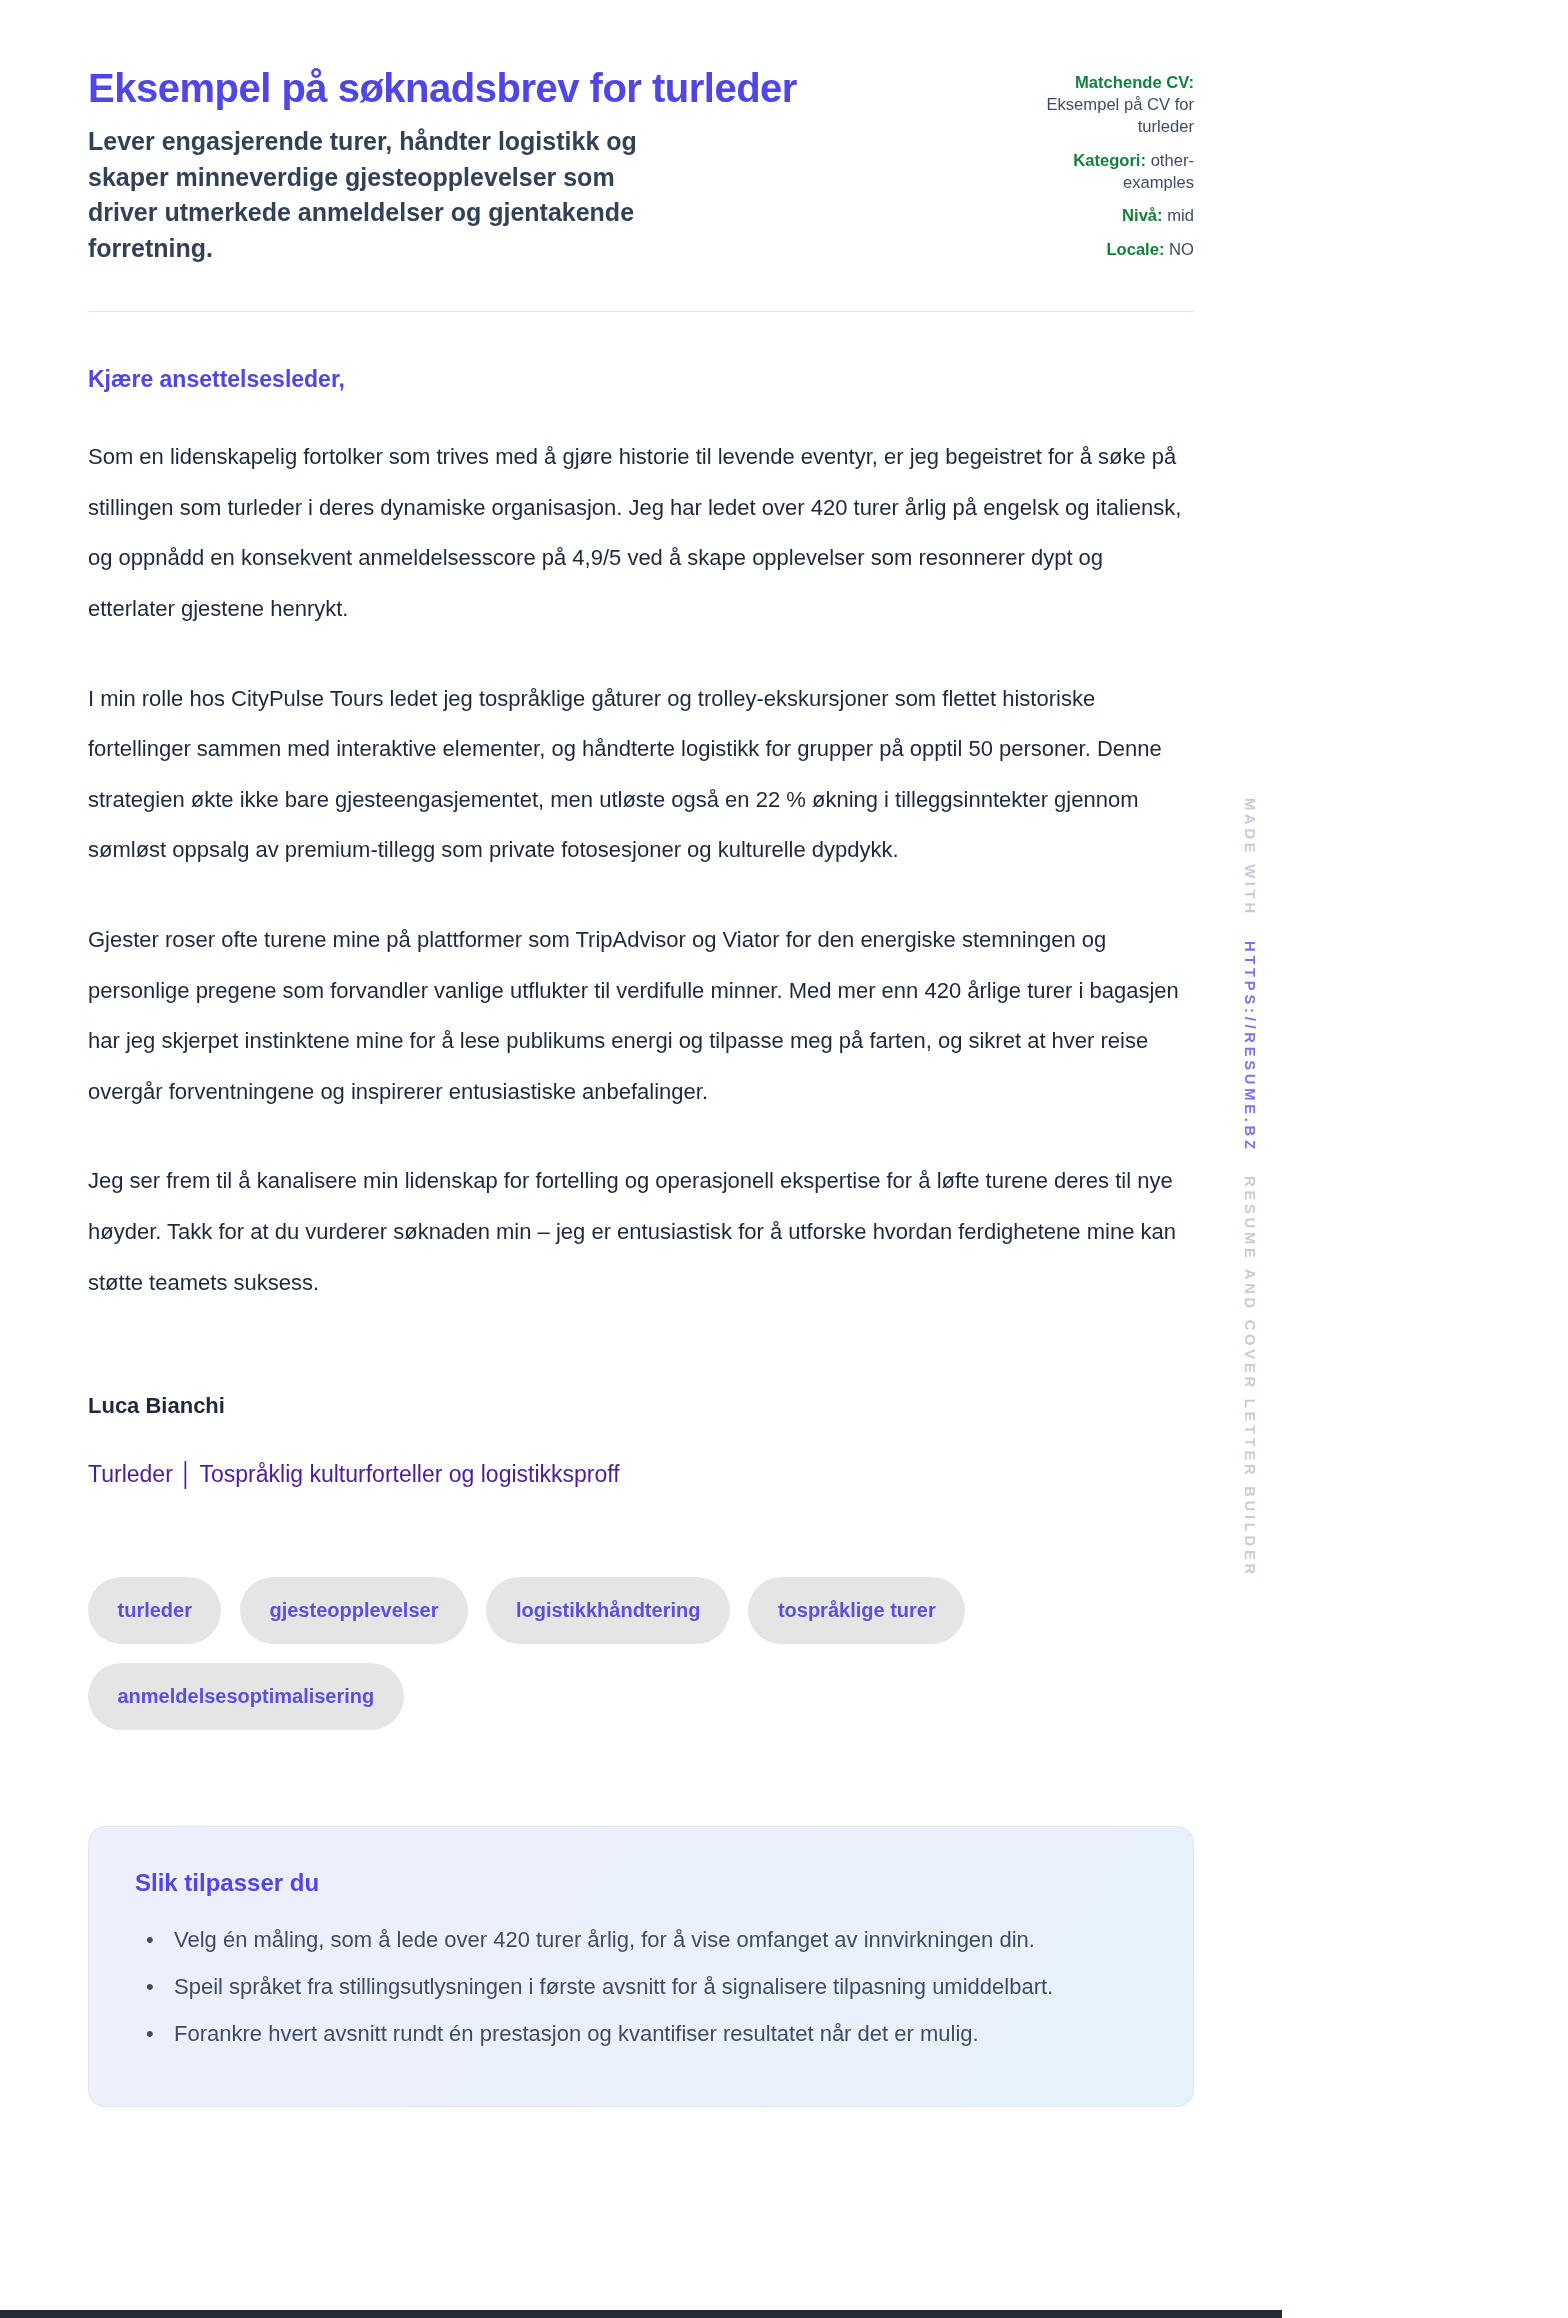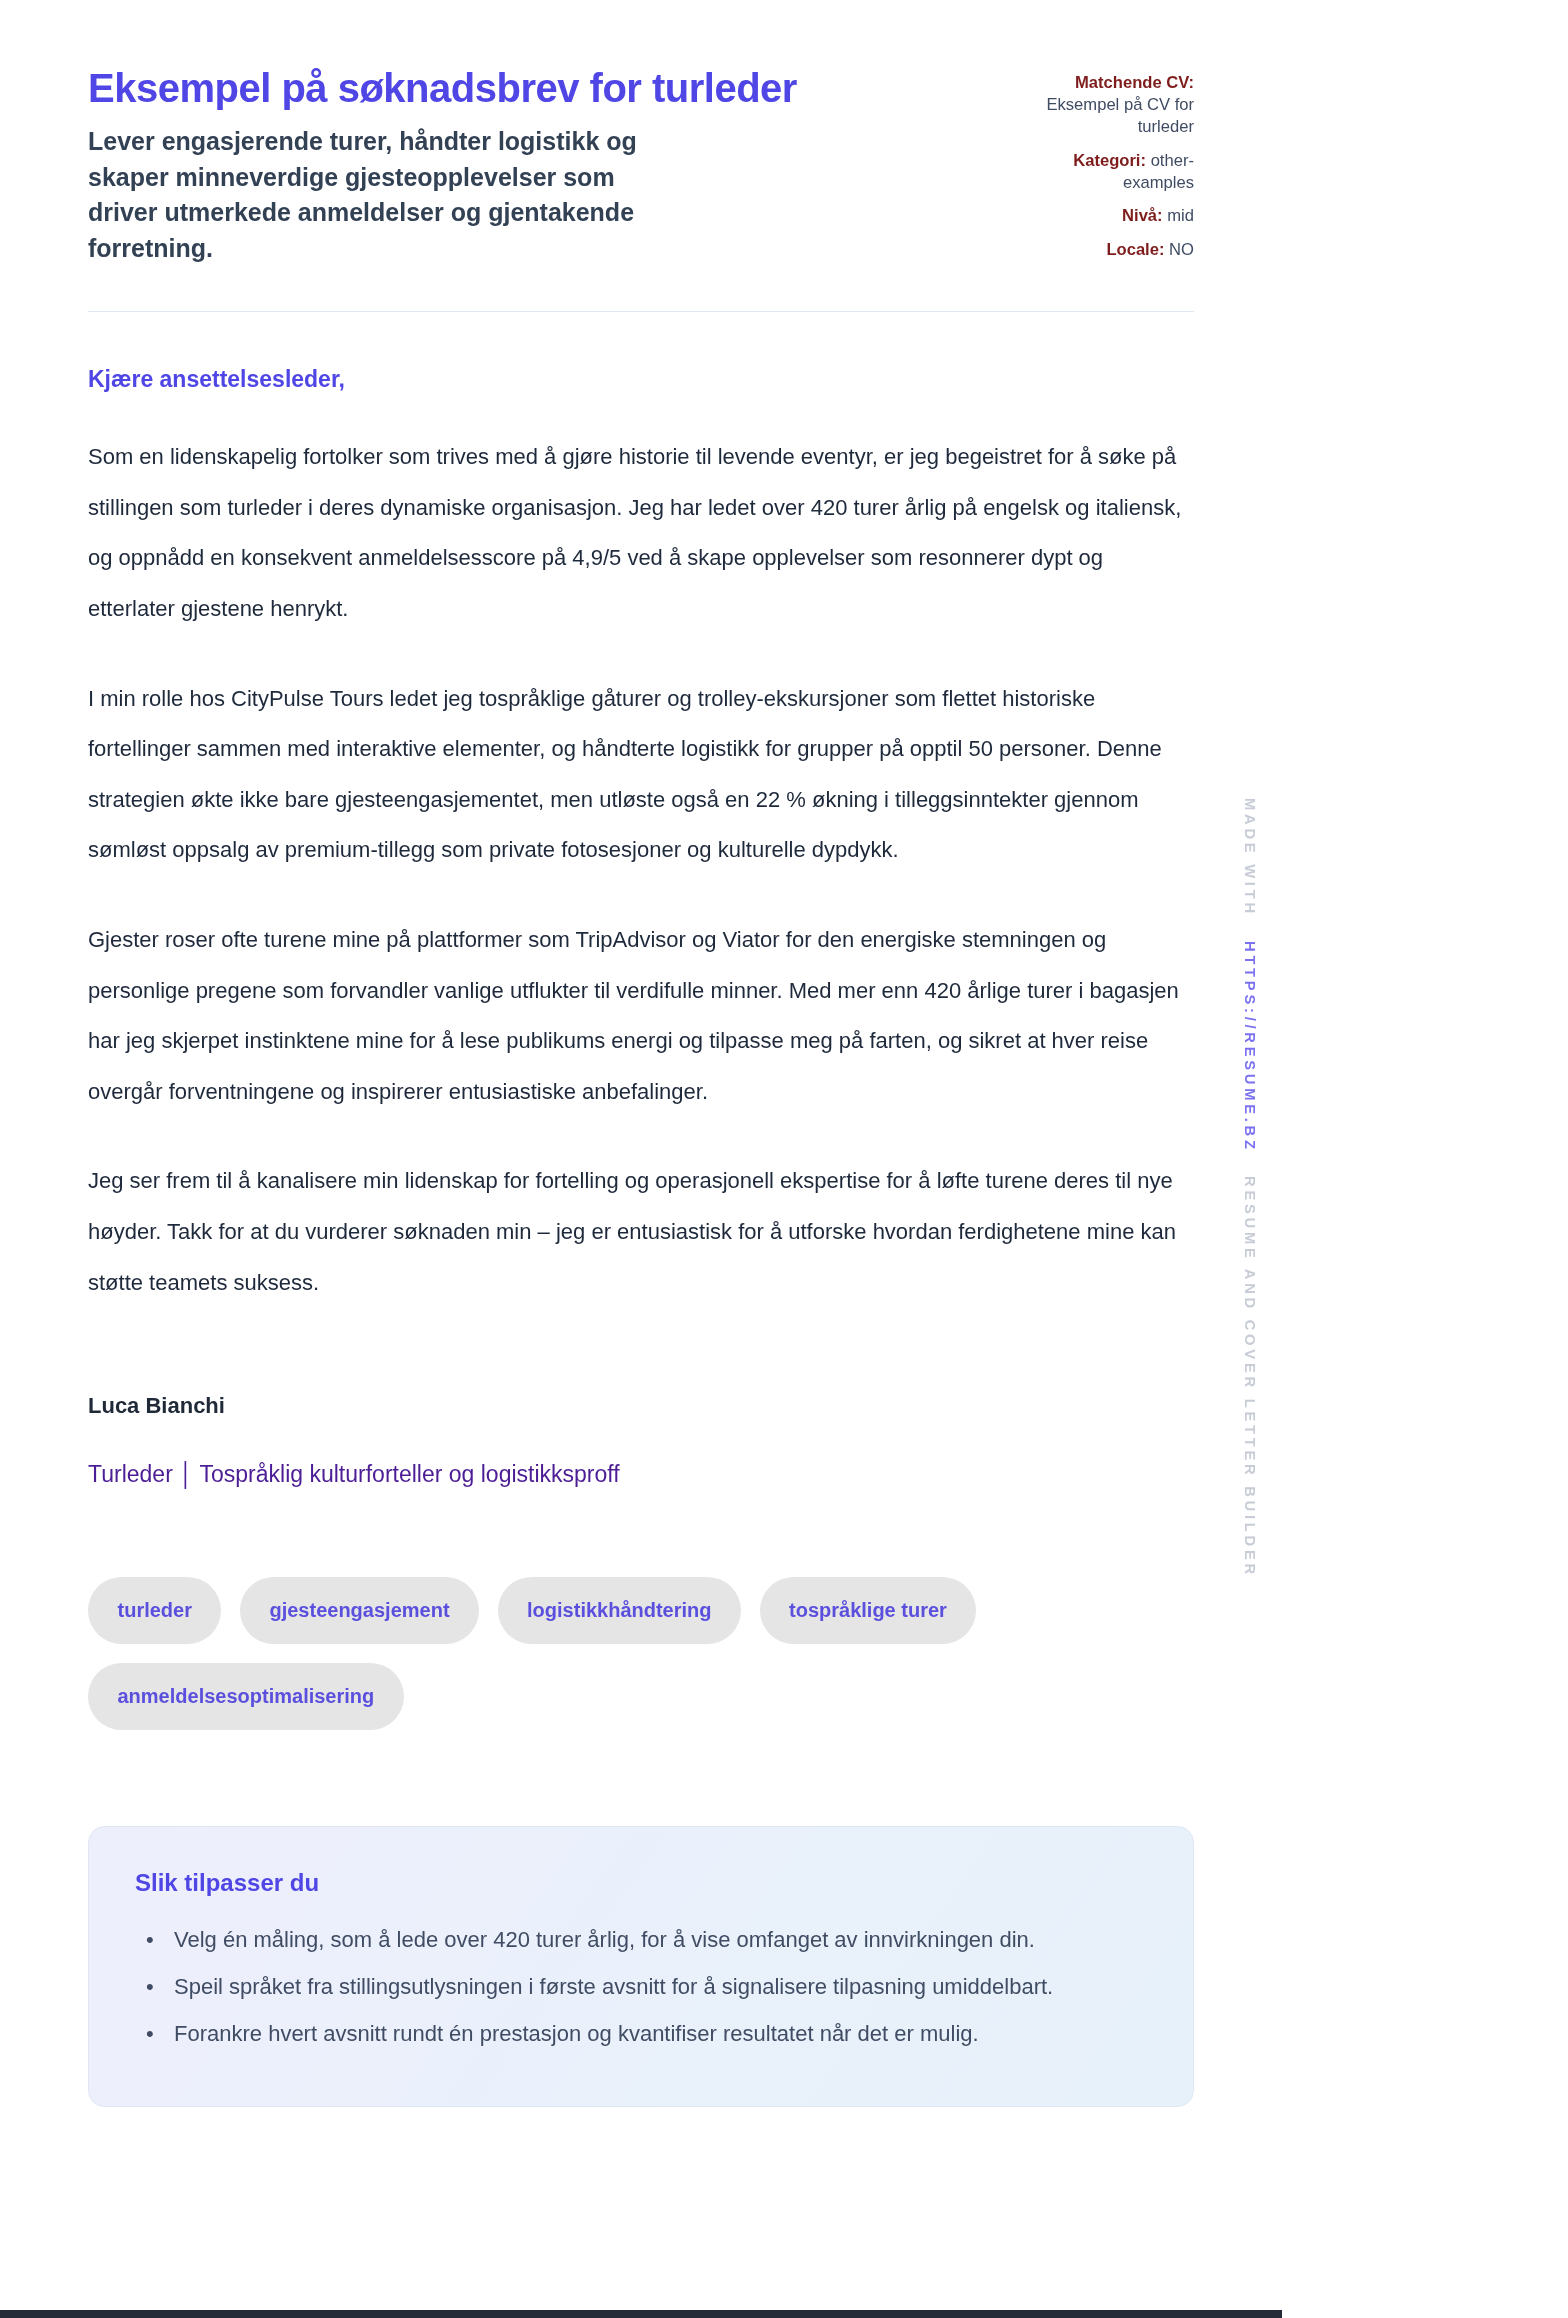--- a/index.html
+++ b/index.html
@@ -37,21 +37,21 @@
   }
   .meta {
     width: 185px;
     text-align: right;
     font-size: 16.6px;
     line-height: 1.35;
     color: #334155;
     padding-top: 5.5px;
   }
   .meta-item { margin-bottom: 11px; }
-  .meta-label { font-weight: 700; color: #7f1d1d; }
+  .meta-label { font-weight: 700; color: #15803d; }
   .meta-value { font-weight: 400; color: #3f4c63; }
 
   .divider {
     border: none;
     border-top: 0.9px solid #e2e8f0;
     margin-top: 39px;
   }
 
   
   .greeting {
@@ -196,21 +196,21 @@
       <p class="body-par">Som en lidenskapelig fortolker som trives med å gjøre historie til levende eventyr, er jeg begeistret for å søke på stillingen som turleder i deres dynamiske organisasjon. Jeg har ledet over 420 turer årlig på engelsk og italiensk, og oppnådd en konsekvent anmeldelsesscore på 4,9/5 ved å skape opplevelser som resonnerer dypt og etterlater gjestene henrykt.</p>
       <p class="body-par">I min rolle hos CityPulse Tours ledet jeg tospråklige gåturer og trolley-ekskursjoner som flettet historiske fortellinger sammen med interaktive elementer, og håndterte logistikk for grupper på opptil 50 personer. Denne strategien økte ikke bare gjesteengasjementet, men utløste også en 22 % økning i tilleggsinntekter gjennom sømløst oppsalg av premium-tillegg som private fotosesjoner og kulturelle dypdykk.</p>
       <p class="body-par">Gjester roser ofte turene mine på plattformer som TripAdvisor og Viator for den energiske stemningen og personlige pregene som forvandler vanlige utflukter til verdifulle minner. Med mer enn 420 årlige turer i bagasjen har jeg skjerpet instinktene mine for å lese publikums energi og tilpasse meg på farten, og sikret at hver reise overgår forventningene og inspirerer entusiastiske anbefalinger.</p>
       <p class="body-par">Jeg ser frem til å kanalisere min lidenskap for fortelling og operasjonell ekspertise for å løfte turene deres til nye høyder. Takk for at du vurderer søknaden min – jeg er entusiastisk for å utforske hvordan ferdighetene mine kan støtte teamets suksess.</p>
       <div class="signature-name">Luca Bianchi</div>
       <div class="signature-role">Turleder │ Tospråklig kulturforteller og logistikksproff</div>
     </div>
 
     <div class="tags">
       <span class="tag-pill">turleder</span>
-      <span class="tag-pill">gjesteengasjement</span>
+      <span class="tag-pill">gjesteopplevelser</span>
       <span class="tag-pill">logistikkhåndtering</span>
       <span class="tag-pill">tospråklige turer</span>
       <span class="tag-pill">anmeldelsesoptimalisering</span>
     </div>
 
     <div class="tips-card">
       <div class="tips-title">Slik tilpasser du</div>
       <ul class="tips-list">
         <li>Velg én måling, som å lede over 420 turer årlig, for å vise omfanget av innvirkningen din.</li>
         <li>Speil språket fra stillingsutlysningen i første avsnitt for å signalisere tilpasning umiddelbart.</li>

